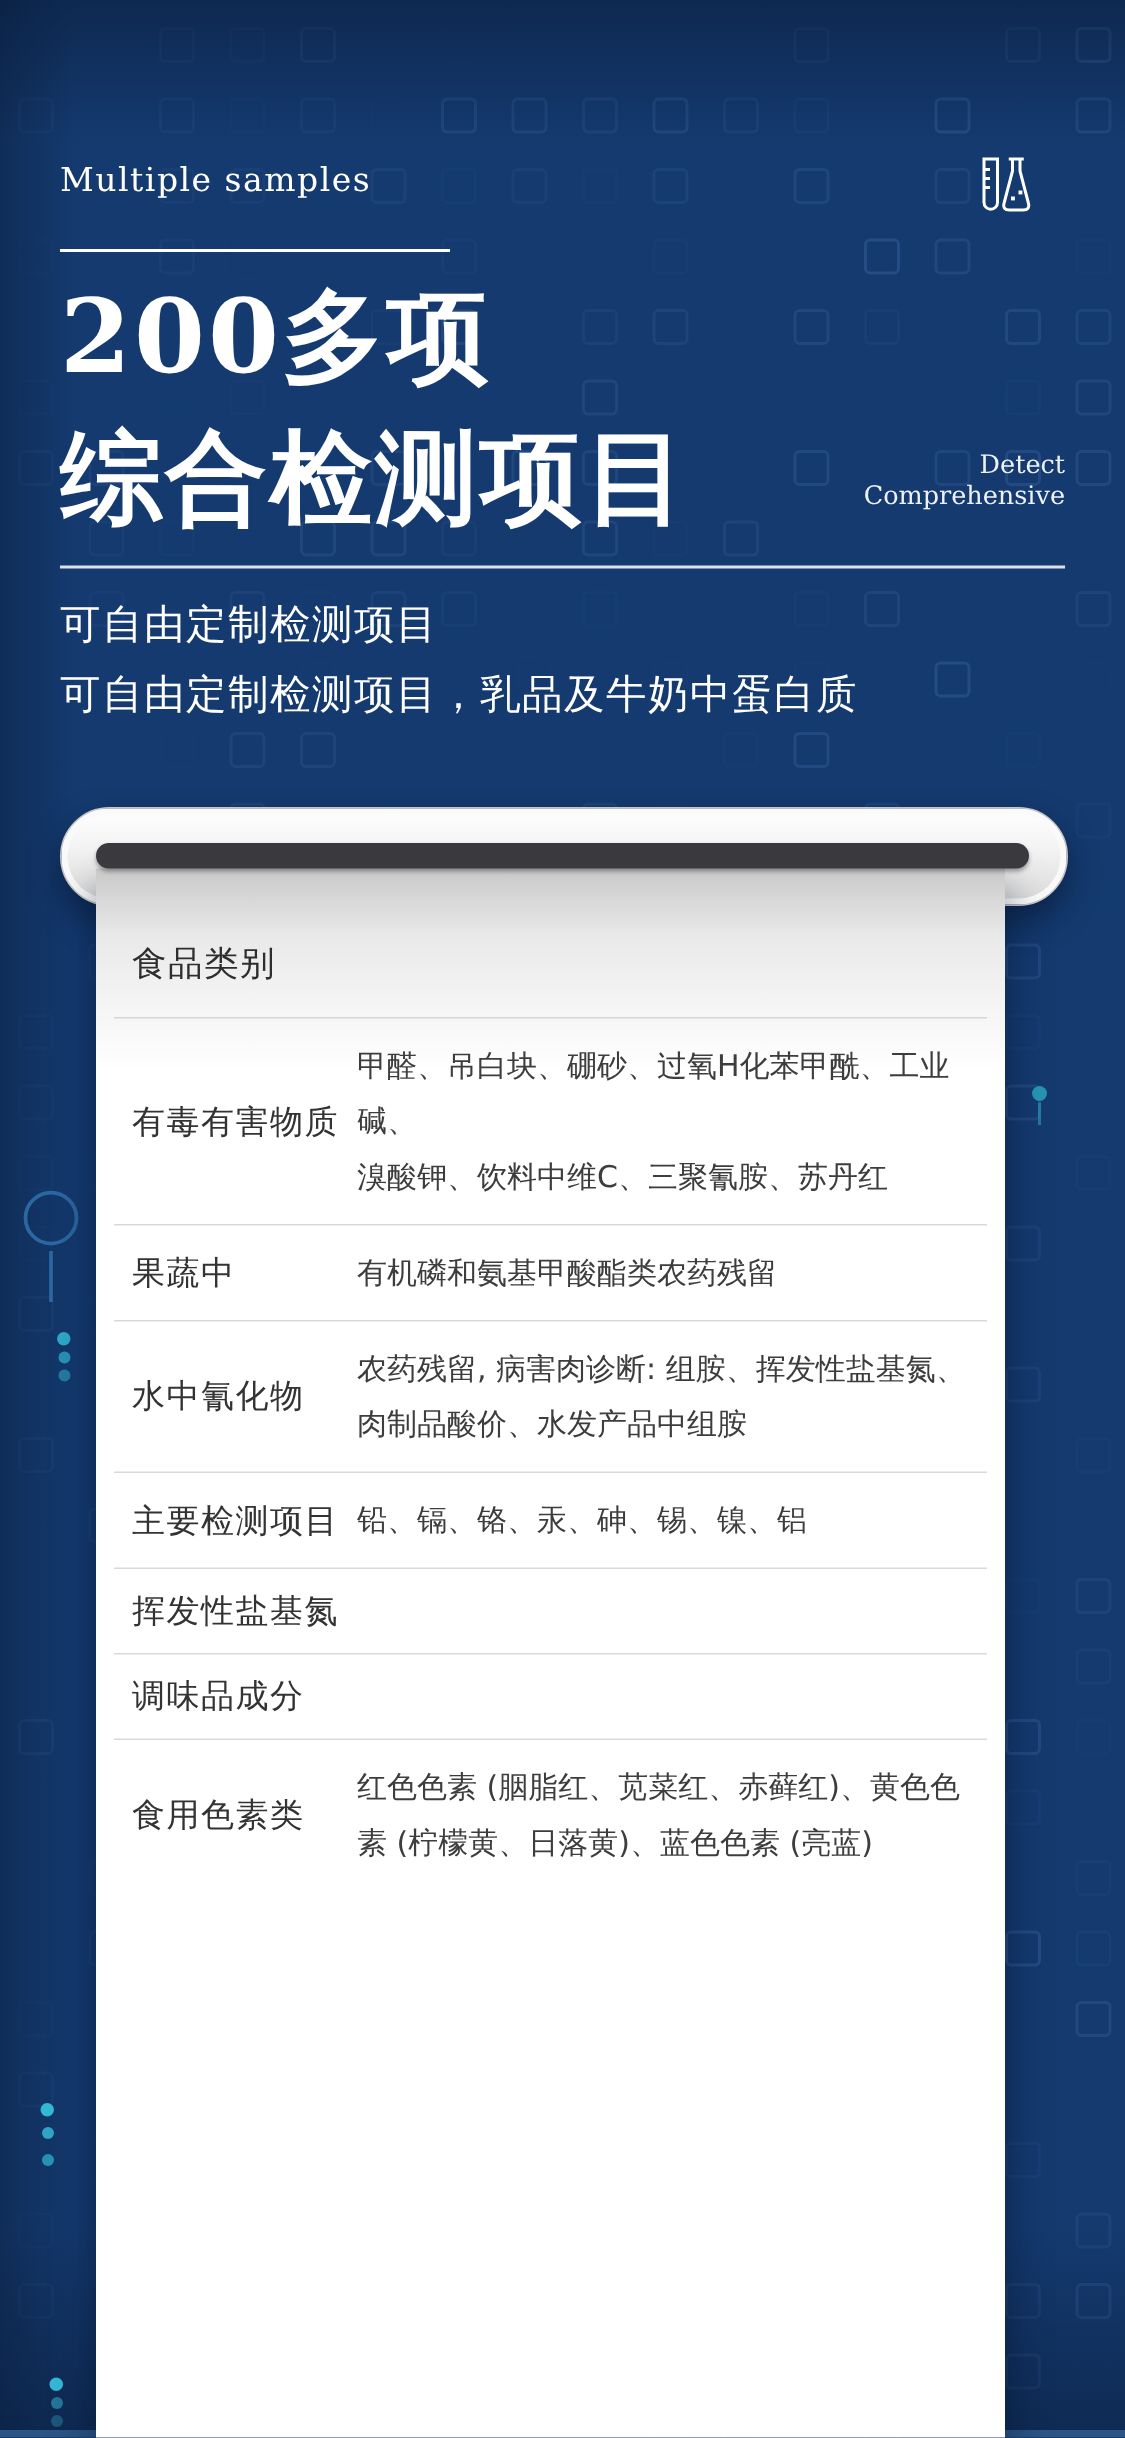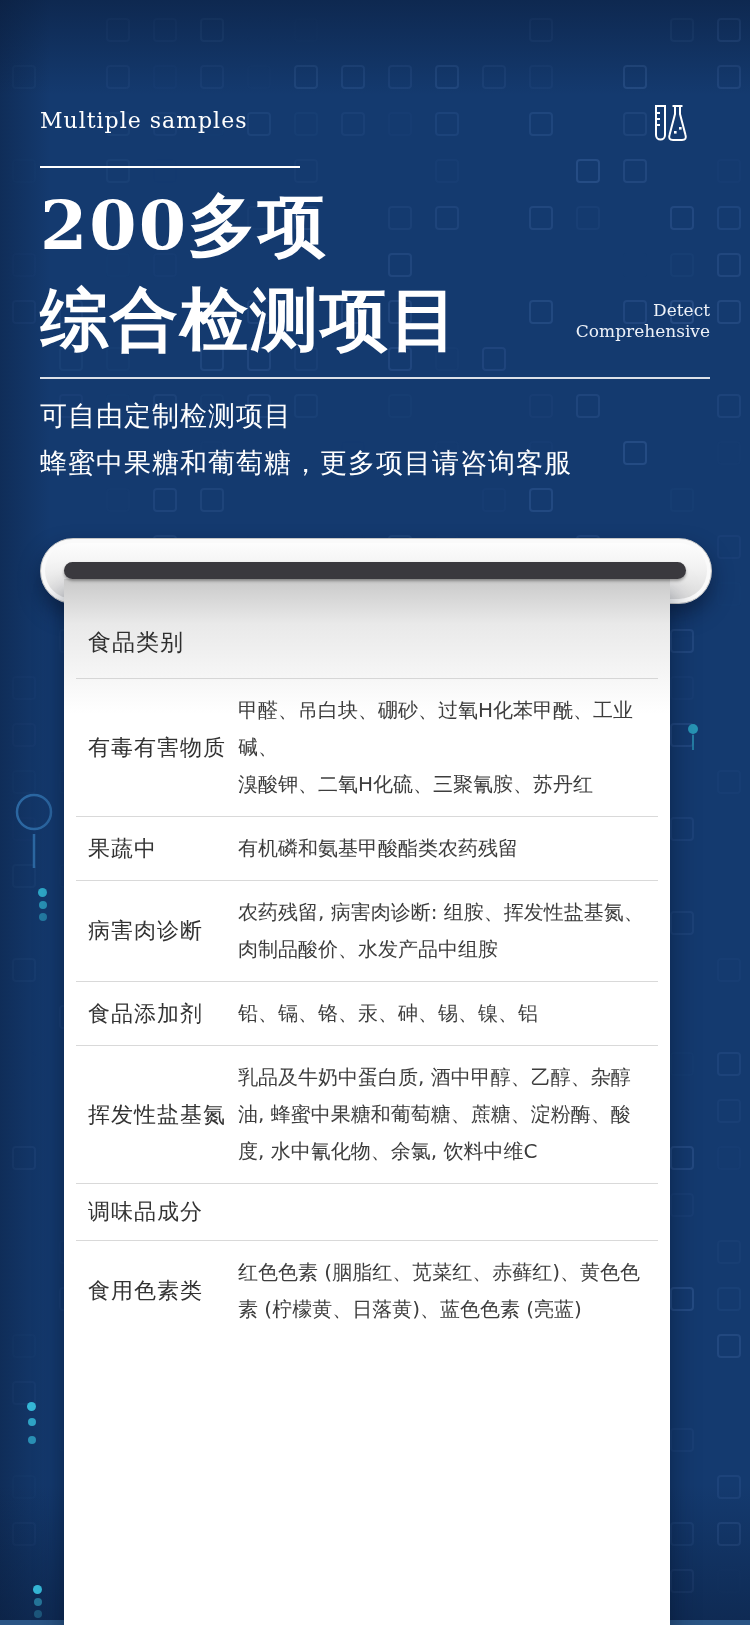--- a/index.html
+++ b/index.html
@@ -385,55 +385,52 @@
     <rect x="27" y="23" width="2.6" height="2.6" fill="#fff" stroke="none"></rect>
   </svg>
 
   <div class="side-caption">
     <div>Detect</div>
     <div>Comprehensive</div>
   </div>
 
   <div class="hdr-divider"></div>
   <div class="sub1">可自由定制检测项目</div>
-  <div class="sub2">蜂蜜中果糖和葡萄糖，更多项目请咨询客服</div>
+  <div class="sub2">可自由定制检测项目，乳品及牛奶中蛋白质</div>
 </div>
 
 <div class="capsule"></div>
 <div class="roller-bar"></div>
 
 <div class="paper">
   <div class="table">
     <div class="thead">
       <div class="th-cat">食品类别</div>
     </div>
 
     <div class="trow">
       <div class="tcat">有毒有害物质</div>
       <div class="titems">甲醛、吊白块、硼砂、过氧H化苯甲酰、工业碱、
-溴酸钾、二氧H化硫、三聚氰胺、苏丹红</div>
+溴酸钾、饮料中维C、三聚氰胺、苏丹红</div>
     </div>
     <div class="trow">
       <div class="tcat">果蔬中</div>
       <div class="titems">有机磷和氨基甲酸酯类农药残留</div>
     </div>
     <div class="trow">
-      <div class="tcat">病害肉诊断</div>
+      <div class="tcat">水中氰化物</div>
       <div class="titems">农药残留, 病害肉诊断: 组胺、挥发性盐基氮、
 肉制品酸价、水发产品中组胺</div>
     </div>
     <div class="trow">
-      <div class="tcat">食品添加剂</div>
+      <div class="tcat">主要检测项目</div>
       <div class="titems">铅、镉、铬、汞、砷、锡、镍、铝</div>
     </div>
     <div class="trow">
       <div class="tcat">挥发性盐基氮</div>
-      <div class="titems">乳品及牛奶中蛋白质, 酒中甲醇、乙醇、杂醇
-油, 蜂蜜中果糖和葡萄糖、蔗糖、淀粉酶、酸
-度, 水中氰化物、余氯, 饮料中维C</div>
     </div>
     <div class="trow">
       <div class="tcat">调味品成分</div>
     </div>
     <div class="trow">
       <div class="tcat">食用色素类</div>
       <div class="titems">红色色素 (胭脂红、苋菜红、赤藓红)、黄色色
 素 (柠檬黄、日落黄)、蓝色色素 (亮蓝)</div>
     </div>
   </div>

